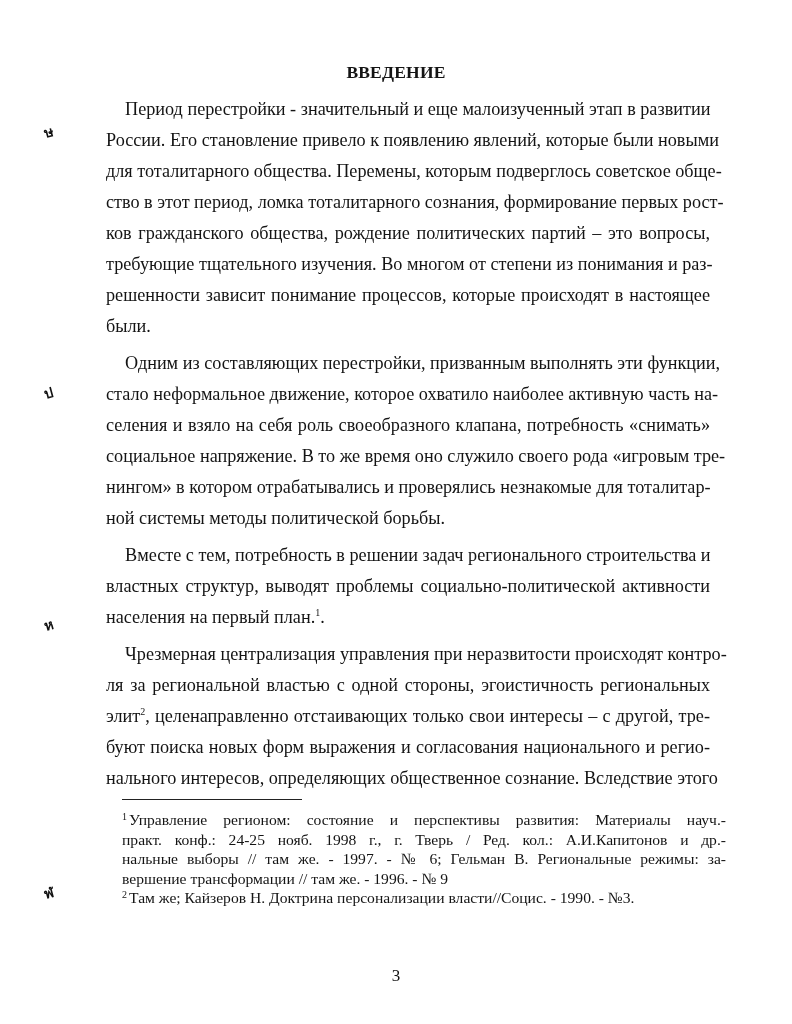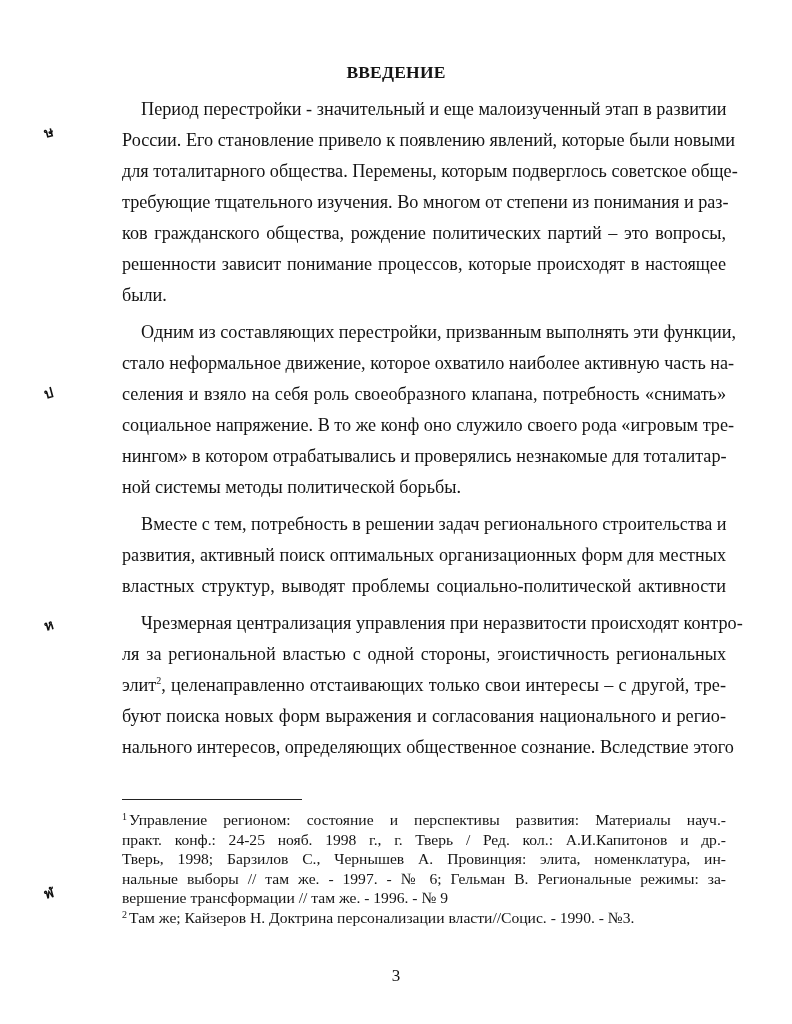--- a/index.html
+++ b/index.html
@@ -5,21 +5,21 @@
     html, body { margin: 0; padding: 0; background: #ffffff; }
     body {
       width: 792px; height: 1024px; position: relative; overflow: hidden;
       font-family: "Liberation Serif", "DejaVu Serif", serif;
       color: #141414;
     }
     .page-title {
       position: absolute; left: 0; width: 792px; top: 62px;
       text-align: center; font-weight: bold; font-size: 17.5px; letter-spacing: 0.2px;
     }
-    .body-lines { position: absolute; left: 122px; width: 604px; top: 94px; }
+    .body-lines { position: absolute; left: 106px; width: 604px; top: 94px; }
     .line {
       height: 31px; line-height: 31px; font-size: 18.2px; white-space: nowrap;
       text-align: justify; text-align-last: justify; overflow: visible;
     }
     .line.last { text-align-last: left; }
     .line.indent { padding-left: 19px; }
     .gap { height: 6px; }
     sup { font-size: 10px; line-height: 0; vertical-align: 7px; }
     .fn-rule {
       position: absolute; left: 122px; top: 799px; width: 180px; height: 0;
@@ -50,60 +50,60 @@
 <div class="scan-mark" style="left:44px; top:382px;">ป</div>
 <div class="scan-mark" style="left:44px; top:614px;">ห</div>
 <div class="scan-mark" style="left:44px; top:882px;">ฬ</div>
 
 <div class="body-lines">
 
   <div>
     <div class="line indent">Период перестройки - значительный и еще малоизученный этап в развитии</div>
     <div class="line">России. Его становление привело к появлению явлений, которые были новыми</div>
     <div class="line">для тоталитарного общества. Перемены, которым подверглось советское обще-</div>
+    <div class="line">ство в этот период, ломка тоталитарного сознания, формирование первых рост-</div>
+    <div class="line">ков гражданского общества, рождение политических партий – это вопросы,</div>
     <div class="line">требующие тщательного изучения. Во многом от степени из понимания и раз-</div>
-    <div class="line">ков гражданского общества, рождение политических партий – это вопросы,</div>
     <div class="line">решенности зависит понимание процессов, которые происходят в настоящее</div>
     <div class="line last">были.</div>
   </div>
   <div class="gap"></div>
 
   <div>
     <div class="line indent">Одним из составляющих перестройки, призванным выполнять эти функции,</div>
     <div class="line">стало неформальное движение, которое охватило наиболее активную часть на-</div>
     <div class="line">селения и взяло на себя роль своеобразного клапана, потребность «снимать»</div>
-    <div class="line">социальное напряжение. В то же конф оно служило своего рода «игровым тре-</div>
+    <div class="line">социальное напряжение. В то же время оно служило своего рода «игровым тре-</div>
     <div class="line">нингом» в котором отрабатывались и проверялись незнакомые для тоталитар-</div>
     <div class="line last">ной системы методы политической борьбы.</div>
   </div>
   <div class="gap"></div>
 
   <div>
     <div class="line indent">Вместе с тем, потребность в решении задач регионального строительства и</div>
-    <div class="line">развития, активный поиск оптимальных организационных форм для местных</div>
     <div class="line">властных структур, выводят проблемы  социально-политической активности</div>
+    <div class="line last"><span>населения на первый план.</span><sup>1</sup><span>.</span></div>
   </div>
   <div class="gap"></div>
 
   <div>
     <div class="line indent">Чрезмерная централизация управления при неразвитости происходят контро-</div>
     <div class="line">ля за региональной властью с одной стороны, эгоистичность региональных</div>
     <div class="line"><span>элит</span><sup>2</sup><span>, целенаправленно отстаивающих только свои интересы – с другой, тре-</span></div>
     <div class="line">буют поиска новых форм выражения и согласования национального и регио-</div>
     <div class="line">нального интересов, определяющих общественное сознание. Вследствие этого</div>
   </div>
 </div>
 
 <div class="fn-rule"></div>
 
 <div class="footnotes">
   <div>
     <div class="fline"><span class="fnmark">1</span><span>Управление регионом: состояние и перспективы развития: Материалы науч.-</span></div>
     <div class="fline">практ. конф.: 24-25 нояб. 1998 г., г. Тверь / Ред. кол.: А.И.Капитонов и др.-</div>
-    <div class="fline">Тверь, 1998; Барзилов С., Чернышев А. Провинция: элита, номенклатура, ин-</div>
     <div class="fline">нальные выборы // там же. - 1997. - № 6; Гельман В. Региональные режимы: за-</div>
     <div class="fline last">вершение трансформации // там же. - 1996. - № 9</div>
   </div>
   <div>
     <div class="fline last"><span class="fnmark">2</span><span>Там же; Кайзеров Н. Доктрина персонализации власти//Социс. - 1990. - №3.</span></div>
   </div>
 </div>
 
 <div class="page-number">3</div>
 

